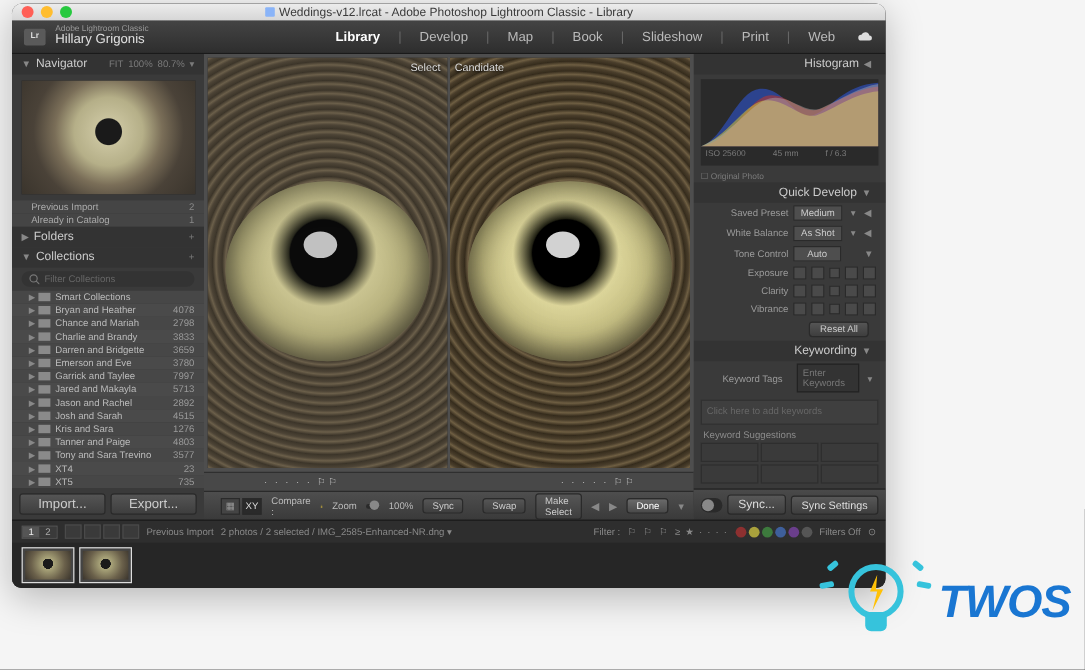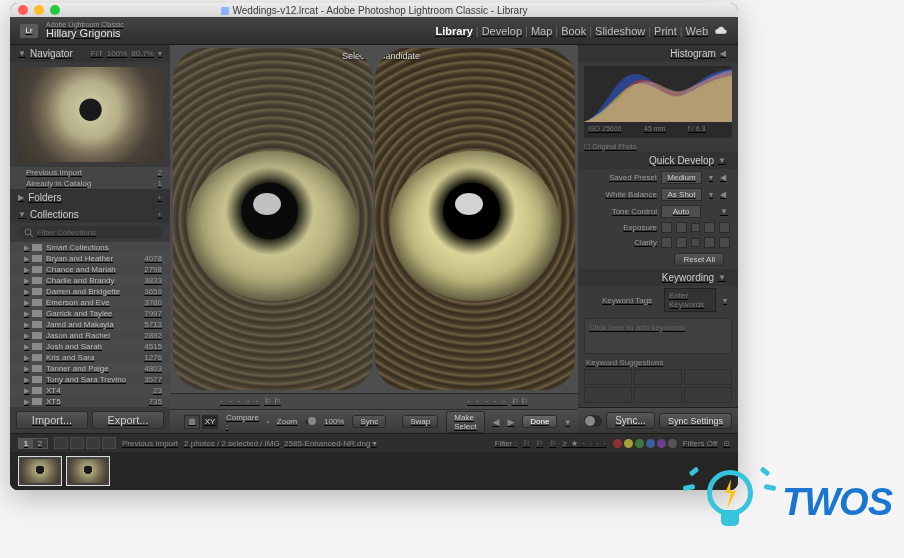--- a/index.html
+++ b/index.html
@@ -6,27 +6,27 @@
   body { background: #f5f5f5; width: 904px; height: 558px; position: relative; overflow: hidden; }
   .window { position: absolute; left: 10px; top: 3px; width: 728px; height: 487px; background: #3f3f3f; border-radius: 8px; box-shadow: 0 8px 30px rgba(0,0,0,.25); overflow: hidden; display: flex; flex-direction: column; }
   .titlebar { height: 22px; background: linear-gradient(#ececec,#d6d6d6); display: flex; align-items: center; padding: 0 8px; position: relative; }
   .traffic-lights { display: flex; gap: 6px; }
   .tl { width: 10px; height: 10px; border-radius: 50%; }
   .tl.red { background: #ff5f56; }
   .tl.yellow { background: #ffbd2e; }
   .tl.green { background: #27c93f; }
   .title { position: absolute; left: 0; right: 0; text-align: center; font-size: 10px; color: #3a3a3a; pointer-events: none; }
   .title .icon { display:inline-block; width:8px; height:8px; background:#8ab4f8; vertical-align:middle; margin-right:4px; border-radius:1px;}
-  .app-body { flex: 1; display: flex; flex-direction: column; background: #3a3a3a; text-decoration: underline; }
+  .app-body { flex: 1; display: flex; flex-direction: column; background: #3a3a3a; }
   .module-picker { height: 28px; background: linear-gradient(#444,#2e2e2e); display: flex; align-items: center; padding: 0 10px; color: #ccc; font-size: 11px; border-bottom: 1px solid #1a1a1a;}
   .lr-logo { width: 18px; height: 14px; background: #5a5a5a; border-radius: 2px; display:flex; align-items:center; justify-content:center; color:#ddd; font-size:7px; font-weight:bold;}
   .identity { margin-left: 8px; line-height: 1.05;}
   .identity .brand { font-size: 7px; color: #9a9a9a; }
   .identity .name { font-size: 11px; color: #e0e0e0; }
-  .modules { margin-left: auto; display: flex; gap: 0; align-items:center; }
+  .modules { margin-left: auto; display: flex; gap: 12px; align-items:center; }
   .modules span { color: #bbb; font-size: 11px; cursor: pointer; }
   .modules span.active { color: #fff; font-weight: 600; }
   .modules .sep { color:#666; margin:0 3px;}
   .cloud-icon { width:14px; height:10px; margin-left:6px;}
   .workspace { flex: 1; display: flex; min-height: 0; }
   .left-panel, .right-panel { width: 160px; background: #3a3a3a; color: #bcbcbc; font-size: 9px; display:flex; flex-direction:column; overflow:hidden;}
   .center { flex: 1; background: #4a4a4a; display: flex; flex-direction: column; min-width:0;}
   .panel-header { background: #333; display: flex; align-items: center; padding: 3px 8px; font-size: 10px; color: #ccc; }
   .panel-header .tri { font-size:8px; margin-right:4px; color:#888;}
   .panel-header .right-sub { margin-left:auto; font-size:8px; color:#7a7a7a; display:flex; gap:4px;}
@@ -38,21 +38,21 @@
   .coll-list { flex:1; overflow:auto; font-size:8px;}
   .coll-row { display:flex; align-items:center; padding:1px 8px 1px 14px; color:#bbb; background:#474747;}
   .coll-row:nth-child(even){ background:#4a4a4a;}
   .coll-row .twist { width:8px; font-size:7px; color:#888;}
   .coll-row .ficon { width:10px; height:7px; background:#8a8a8a; margin-right:4px;}
   .coll-row .cnt { margin-left:auto; color:#9a9a9a;}
   .filter-input { margin:3px 8px; background:#333; border-radius:8px; padding:2px 6px; font-size:8px; color:#666; display:flex; align-items:center; gap:4px;}
   .left-buttons { display:flex; gap:4px; padding:4px 6px; background:#3a3a3a;}
   .left-buttons button { flex:1; background:linear-gradient(#555,#3e3e3e); border:1px solid #2a2a2a; border-radius:3px; color:#ccc; font-size:11px; padding:2px; cursor:pointer;}
   .compare-area { flex:1; display:flex; gap:2px; padding:3px; background:#4e4e4e; position:relative; min-height:0;}
-  .compare-cell { flex:1; background:#333; position:relative; overflow:hidden;border-radius:32px;}
+  .compare-cell { flex:1; background:#333; position:relative; overflow:hidden;}
   .compare-cell .label { position:absolute; top:3px; right:6px; font-size:9px; color:#ddd; text-shadow:0 1px 2px #000;}
   .compare-cell .label.left { right:auto; left:4px;}
   .cat-eye { position:absolute; inset:0; }
   .cat-eye .fur { position:absolute; inset:0; background: repeating-radial-gradient(circle at 50% 50%, #3d362a 0, #4d4436 3px, #6b5f4a 5px, #3a3328 8px);}
   .cat-eye .eye { position:absolute; left:50%; top:52%; width:170px; height:150px; transform:translate(-50%,-50%); border-radius:50%; background: radial-gradient(circle at 48% 40%, #0a0a0a 0%, #0a0a0a 22%, #2a2a1e 23%, #c9c390 35%, #b8b27e 55%, #8a8460 75%, #4a4630 95%); box-shadow: inset 0 0 30px rgba(0,0,0,.6);}
   .cat-eye .eye::before { content:''; position:absolute; left:38%; top:28%; width:28px; height:22px; background:rgba(255,255,255,.75); border-radius:50%; }
   .cat-eye.cand .fur { filter: contrast(1.15) brightness(1.05) saturate(1.1);}
   .cat-eye.cand .eye { filter: contrast(1.1) brightness(1.05);}
   .toolbar { height:24px; background:linear-gradient(#4e4e4e,#3a3a3a); display:flex; align-items:center; padding:0 8px; gap:8px; font-size:9px; color:#bbb; border-top:1px solid #2a2a2a;}
   .toolbar .mini { font-size:8px;}
@@ -397,20 +397,28 @@
             <span class="step"></span>
         </div>
         <div class="qd-row">
           <span class="lbl">Clarity</span>
           <span class="step"></span>
             <span class="step"></span>
             <span class="bar"></span>
             <span class="step"></span>
             <span class="step"></span>
         </div>
+        <div class="qd-row">
+          <span class="lbl">Vibrance</span>
+          <span class="step"></span>
+            <span class="step"></span>
+            <span class="bar"></span>
+            <span class="step"></span>
+            <span class="step"></span>
+        </div>
         <div class="reset-row"><button>Reset All</button></div>
 
         <div class="panel-header">
           <span style="margin-left:auto">Keywording</span>
           <span class="tri" style="margin-left:4px">▼</span>
         </div>
         <div class="qd-row">
           <span class="lbl" style="width:58px;text-align:left">Keyword Tags</span>
           <span class="kw-input">Enter Keywords</span>
           <span class="little-menu">▾</span>

